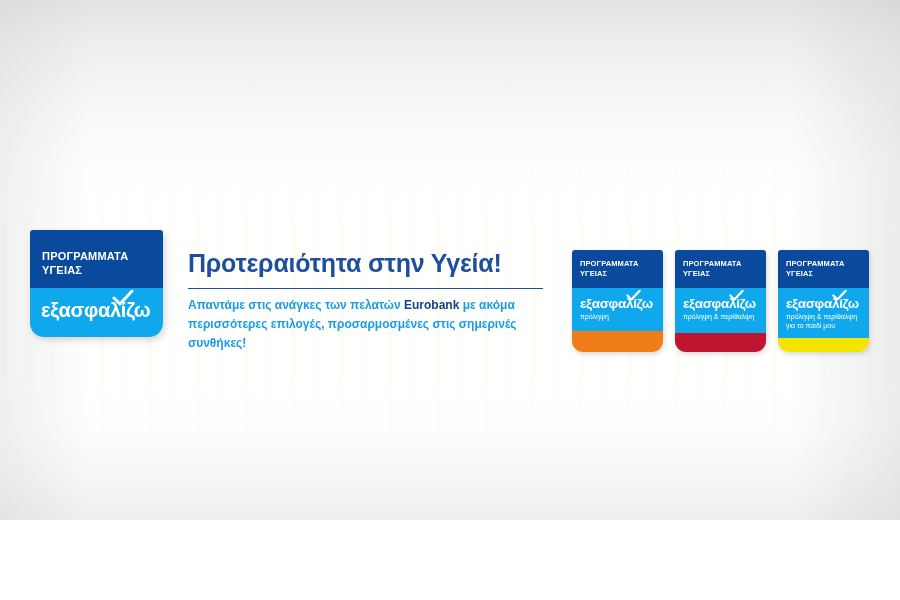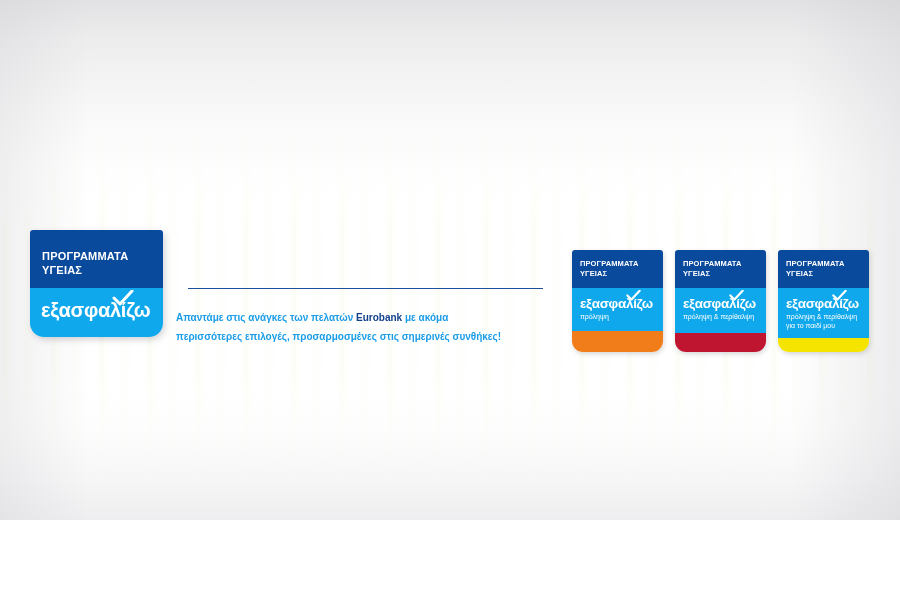--- a/index.html
+++ b/index.html
@@ -129,28 +129,27 @@
   #divider {
     position: absolute;
     left: 188px;
     top: 288px;
     width: 355px;
     height: 1px;
     background: #1f4e9c;
   }
   #subcopy {
     position: absolute;
-    left: 176px;
+    left: 188px;
     top: 296px;
     width: 340px;
     color: #1a9ce8;
-    font-size: 10px;
+    font-size: 12px;
     font-weight: bold;
     line-height: 19px;
-    margin-top: 12px;
   }
   #subcopy .brand {
     color: #12418c;
     font-weight: bold;
   }
 
   
   .mini-badge {
     position: absolute;
     top: 250px;
@@ -237,20 +236,21 @@
 ΥΓΕΙΑΣ</div>
     </div>
     <div class="badge-bottom">
       <div class="wordmark">εξασφαλίζω</div>
       <svg class="tick" viewBox="0 0 22 16">
         <path d="M2 8 L8 14 L20 1" stroke="#ffffff" stroke-width="3" fill="none" stroke-linecap="round" stroke-linejoin="round"></path>
       </svg>
     </div>
   </div>
 
+  <div id="headline">Προτεραιότητα στην Υγεία!</div>
   <div id="divider"></div>
   <div id="subcopy">
     <span>Απαντάμε στις ανάγκες των πελατών </span><span class="brand">Eurobank</span><span> με ακόμα περισσότερες επιλογές, προσαρμοσμένες στις σημερινές συνθήκες!</span>
   </div>
 
   <div class="mini-badge" id="mini-badge-1">
     <div class="m-top">
       <div class="m-kicker">ΠΡΟΓΡΑΜΜΑΤΑ
 ΥΓΕΙΑΣ</div>
     </div>

